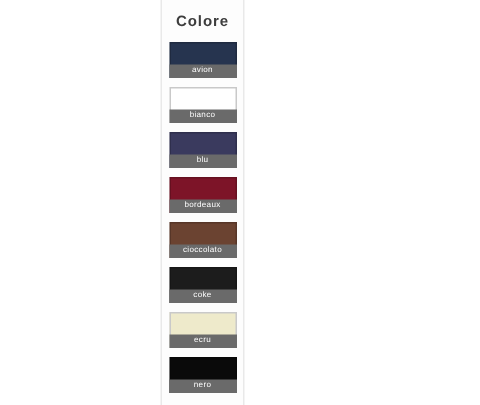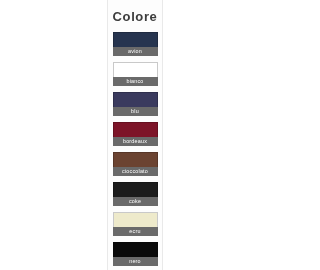--- a/index.html
+++ b/index.html
@@ -32,21 +32,21 @@
     border-left: 1px solid #e9e9e9;
     border-right: 1px solid #e9e9e9;
     box-sizing: border-box;
     padding: 0;
   }
 
   .panel-title {
     margin: 0;
     padding: 9px 0 8px 0;
     text-align: center;
-    font-size: 13px;
+    font-size: 10px;
     font-weight: bold;
     letter-spacing: 0.6px;
     color: #3d3d3d;
     font-family: "Liberation Sans", sans-serif;
   }
 
   .swatch-list {
     list-style: none;
     margin: 0;
     padding: 0 0 0 0;

